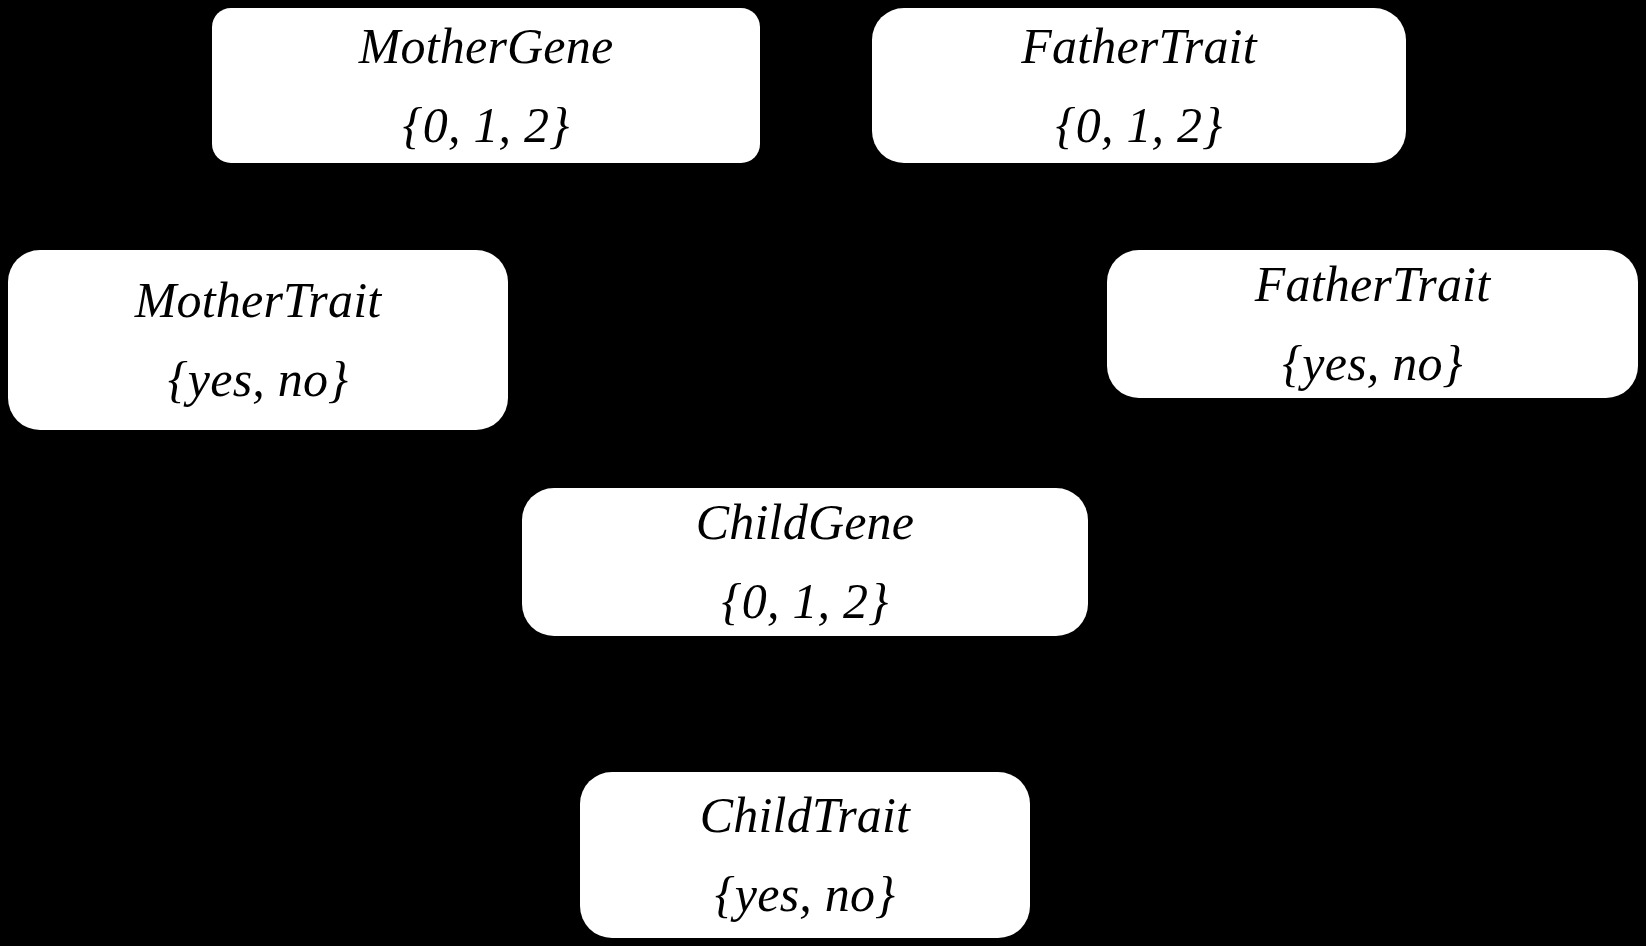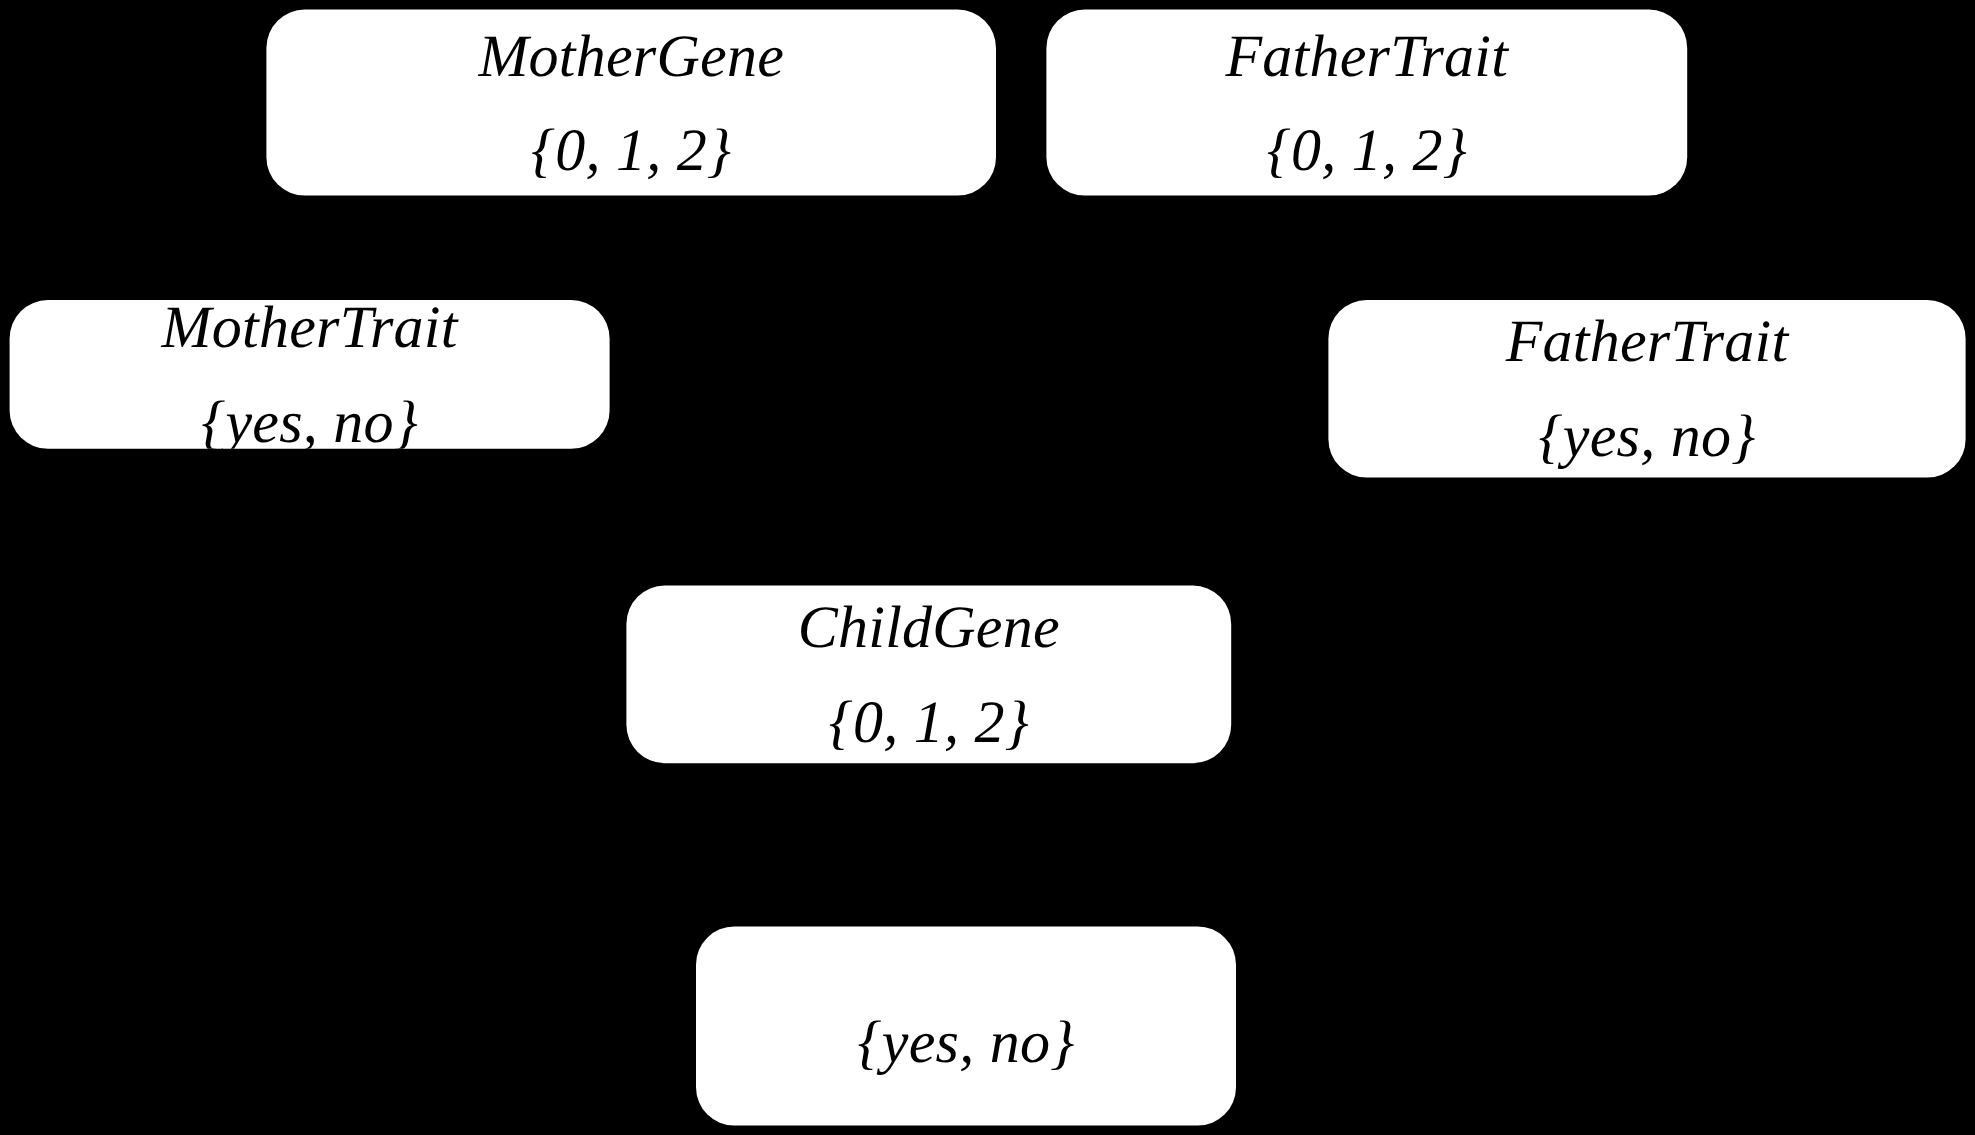--- a/index.html
+++ b/index.html
@@ -42,25 +42,25 @@
     white-space: nowrap;
   }
   .node .domain {
     font-size: 50px;
     font-style: italic;
     letter-spacing: 0.2px;
     white-space: nowrap;
     margin-top: 26px;
   }
   
-  #node-mother-gene  { left: 222px; top: 8px;   width: 608px; height: 155px; }
+  #node-mother-gene  { left: 212px; top: 8px;   width: 548px; height: 155px; border-radius: 19px; }
   #node-father-gene  { left: 872px; top: 8px;   width: 534px; height: 155px; }
-  #node-mother-trait { left: 8px;   top: 250px; width: 500px; height: 124px; }
+  #node-mother-trait { left: 8px;   top: 250px; width: 500px; height: 180px; }
   #node-father-trait { left: 1107px;top: 250px; width: 531px; height: 148px; }
-  #node-child-gene   { left: 522px; top: 488px; width: 504px; height: 148px; }
+  #node-child-gene   { left: 522px; top: 488px; width: 566px; height: 148px; }
   #node-child-trait  { left: 580px; top: 772px; width: 450px; height: 166px; }
 </style>
 </head>
 <body>
 
 <div id="canvas">
 
   <div class="node" id="node-mother-gene">
     <span class="title">MotherGene</span>
     <span class="domain">{0, 1, 2}</span>
@@ -80,16 +80,17 @@
     <span class="title">FatherTrait</span>
     <span class="domain">{yes, no}</span>
   </div>
 
   <div class="node" id="node-child-gene">
     <span class="title">ChildGene</span>
     <span class="domain">{0, 1, 2}</span>
   </div>
 
   <div class="node" id="node-child-trait">
+    <span class="title">ChildTrait</span>
     <span class="domain">{yes, no}</span>
   </div>
 
 </div>
 
 </body></html>

